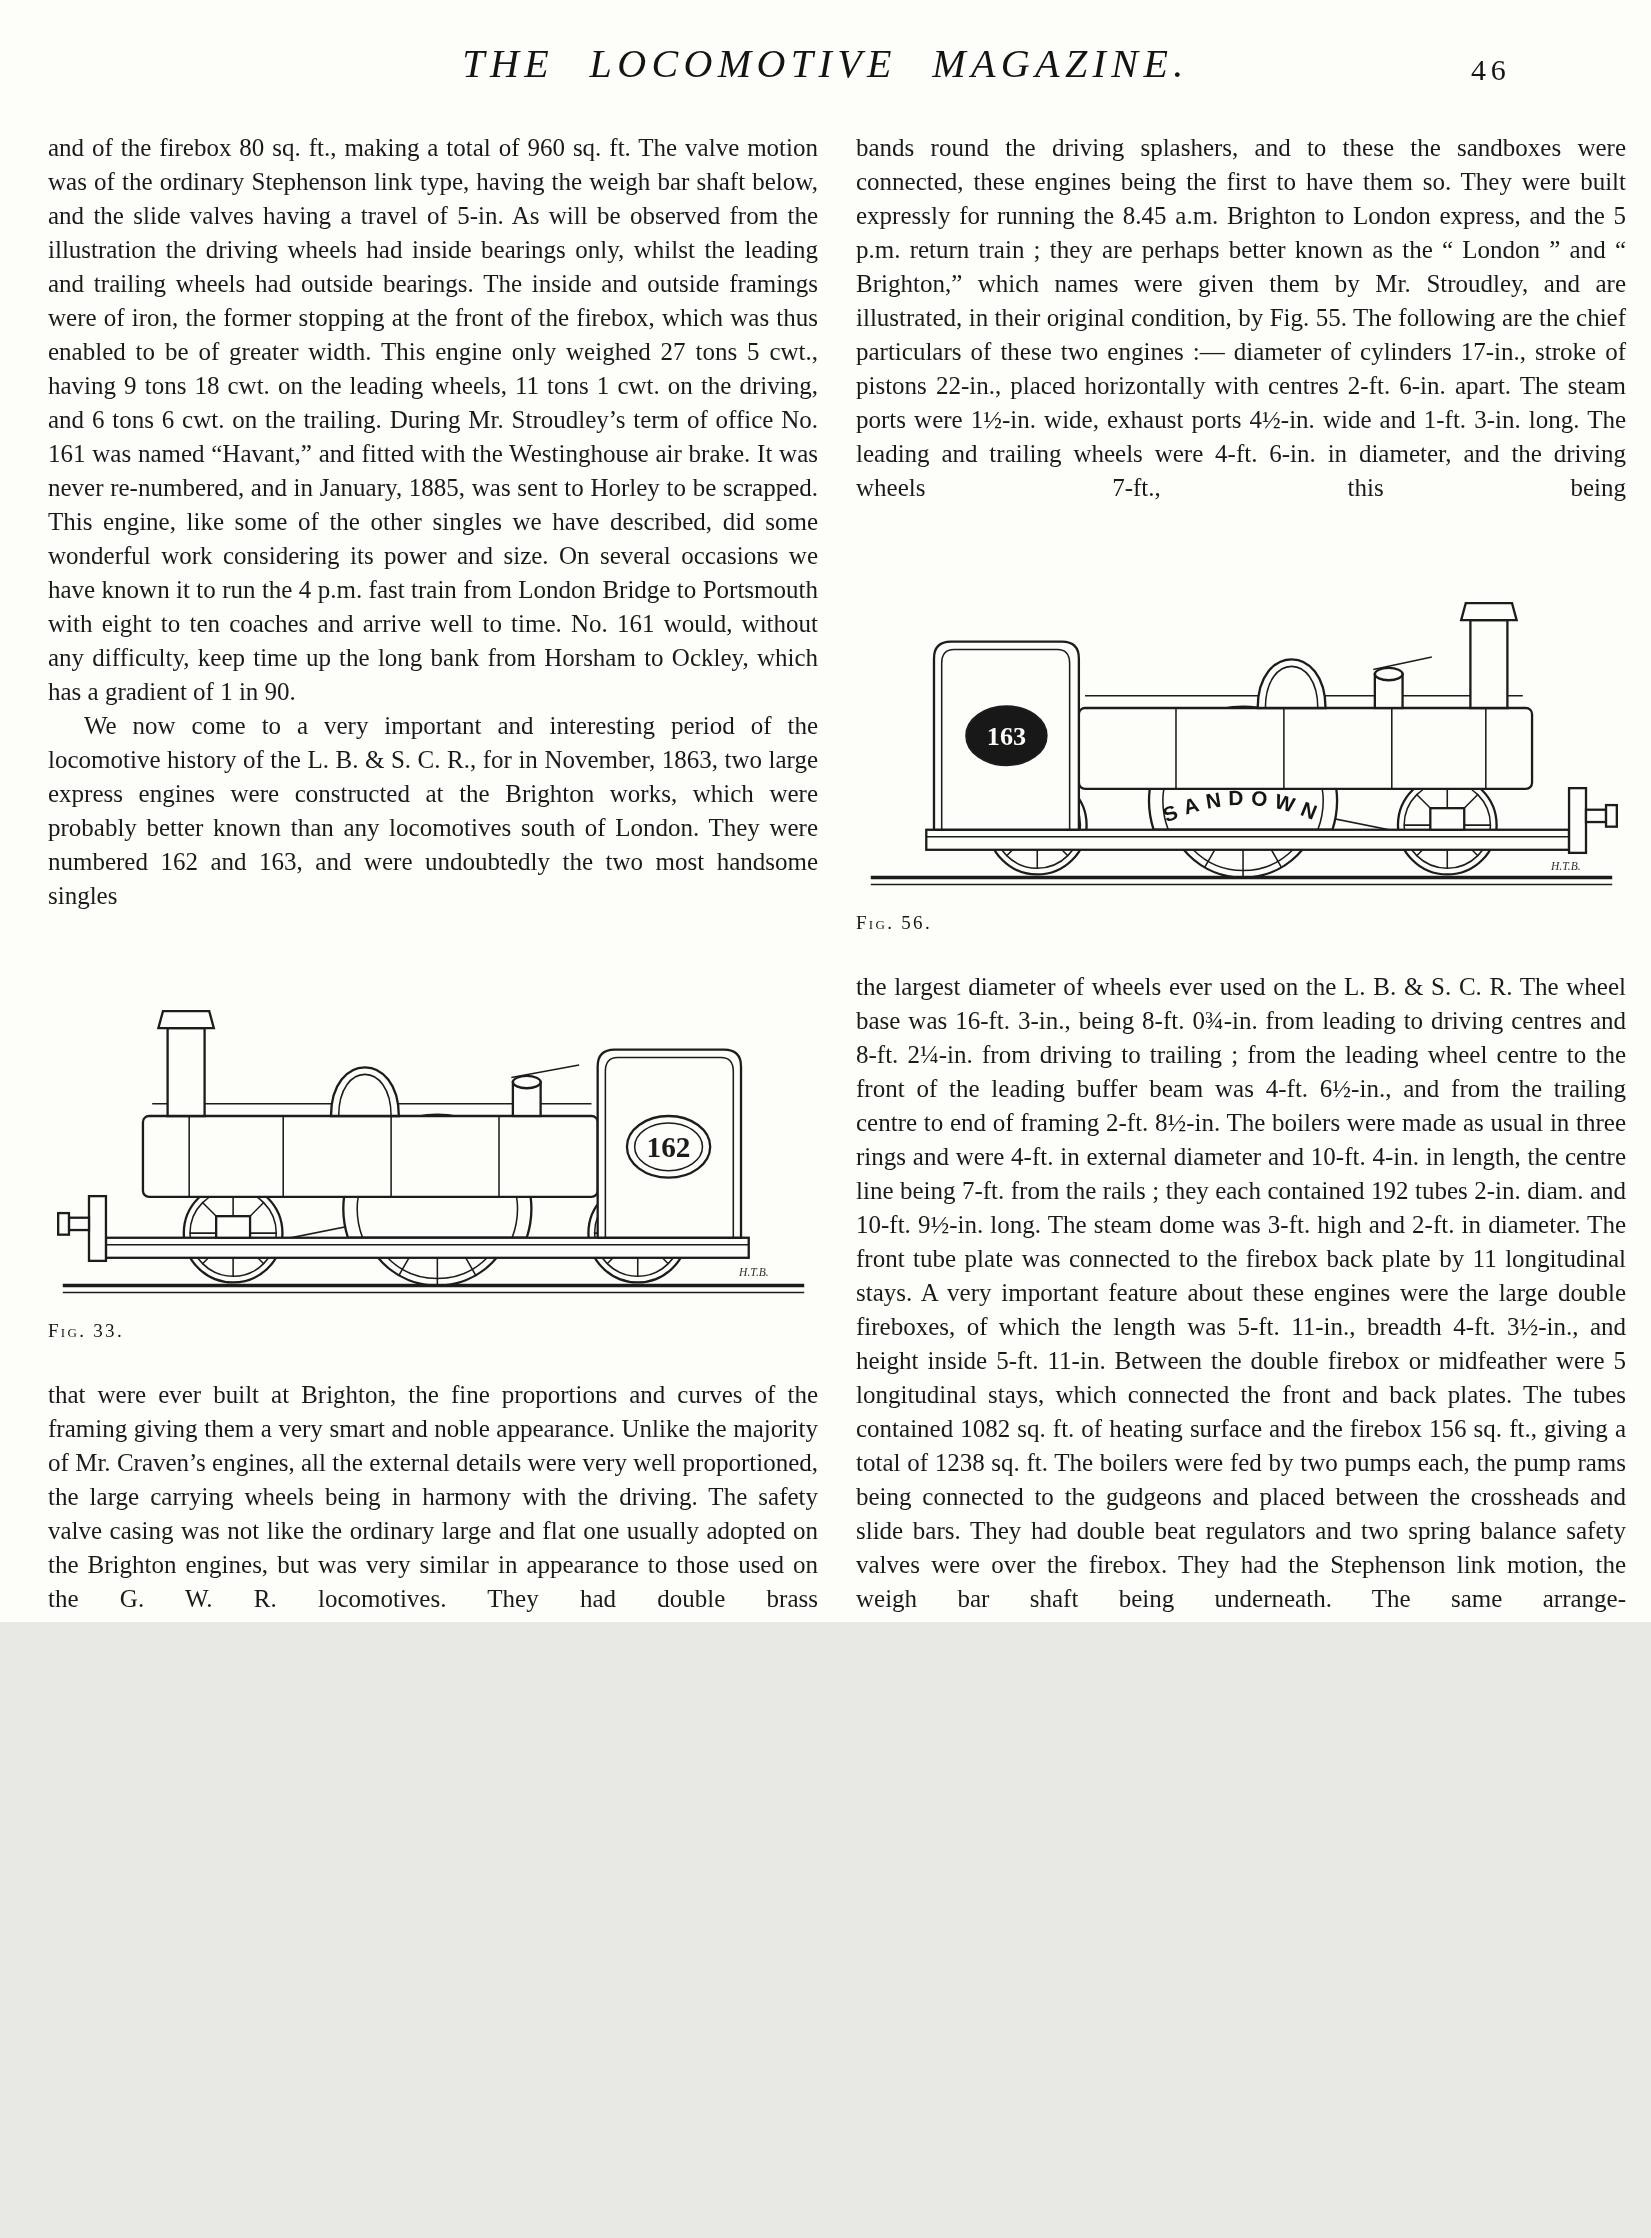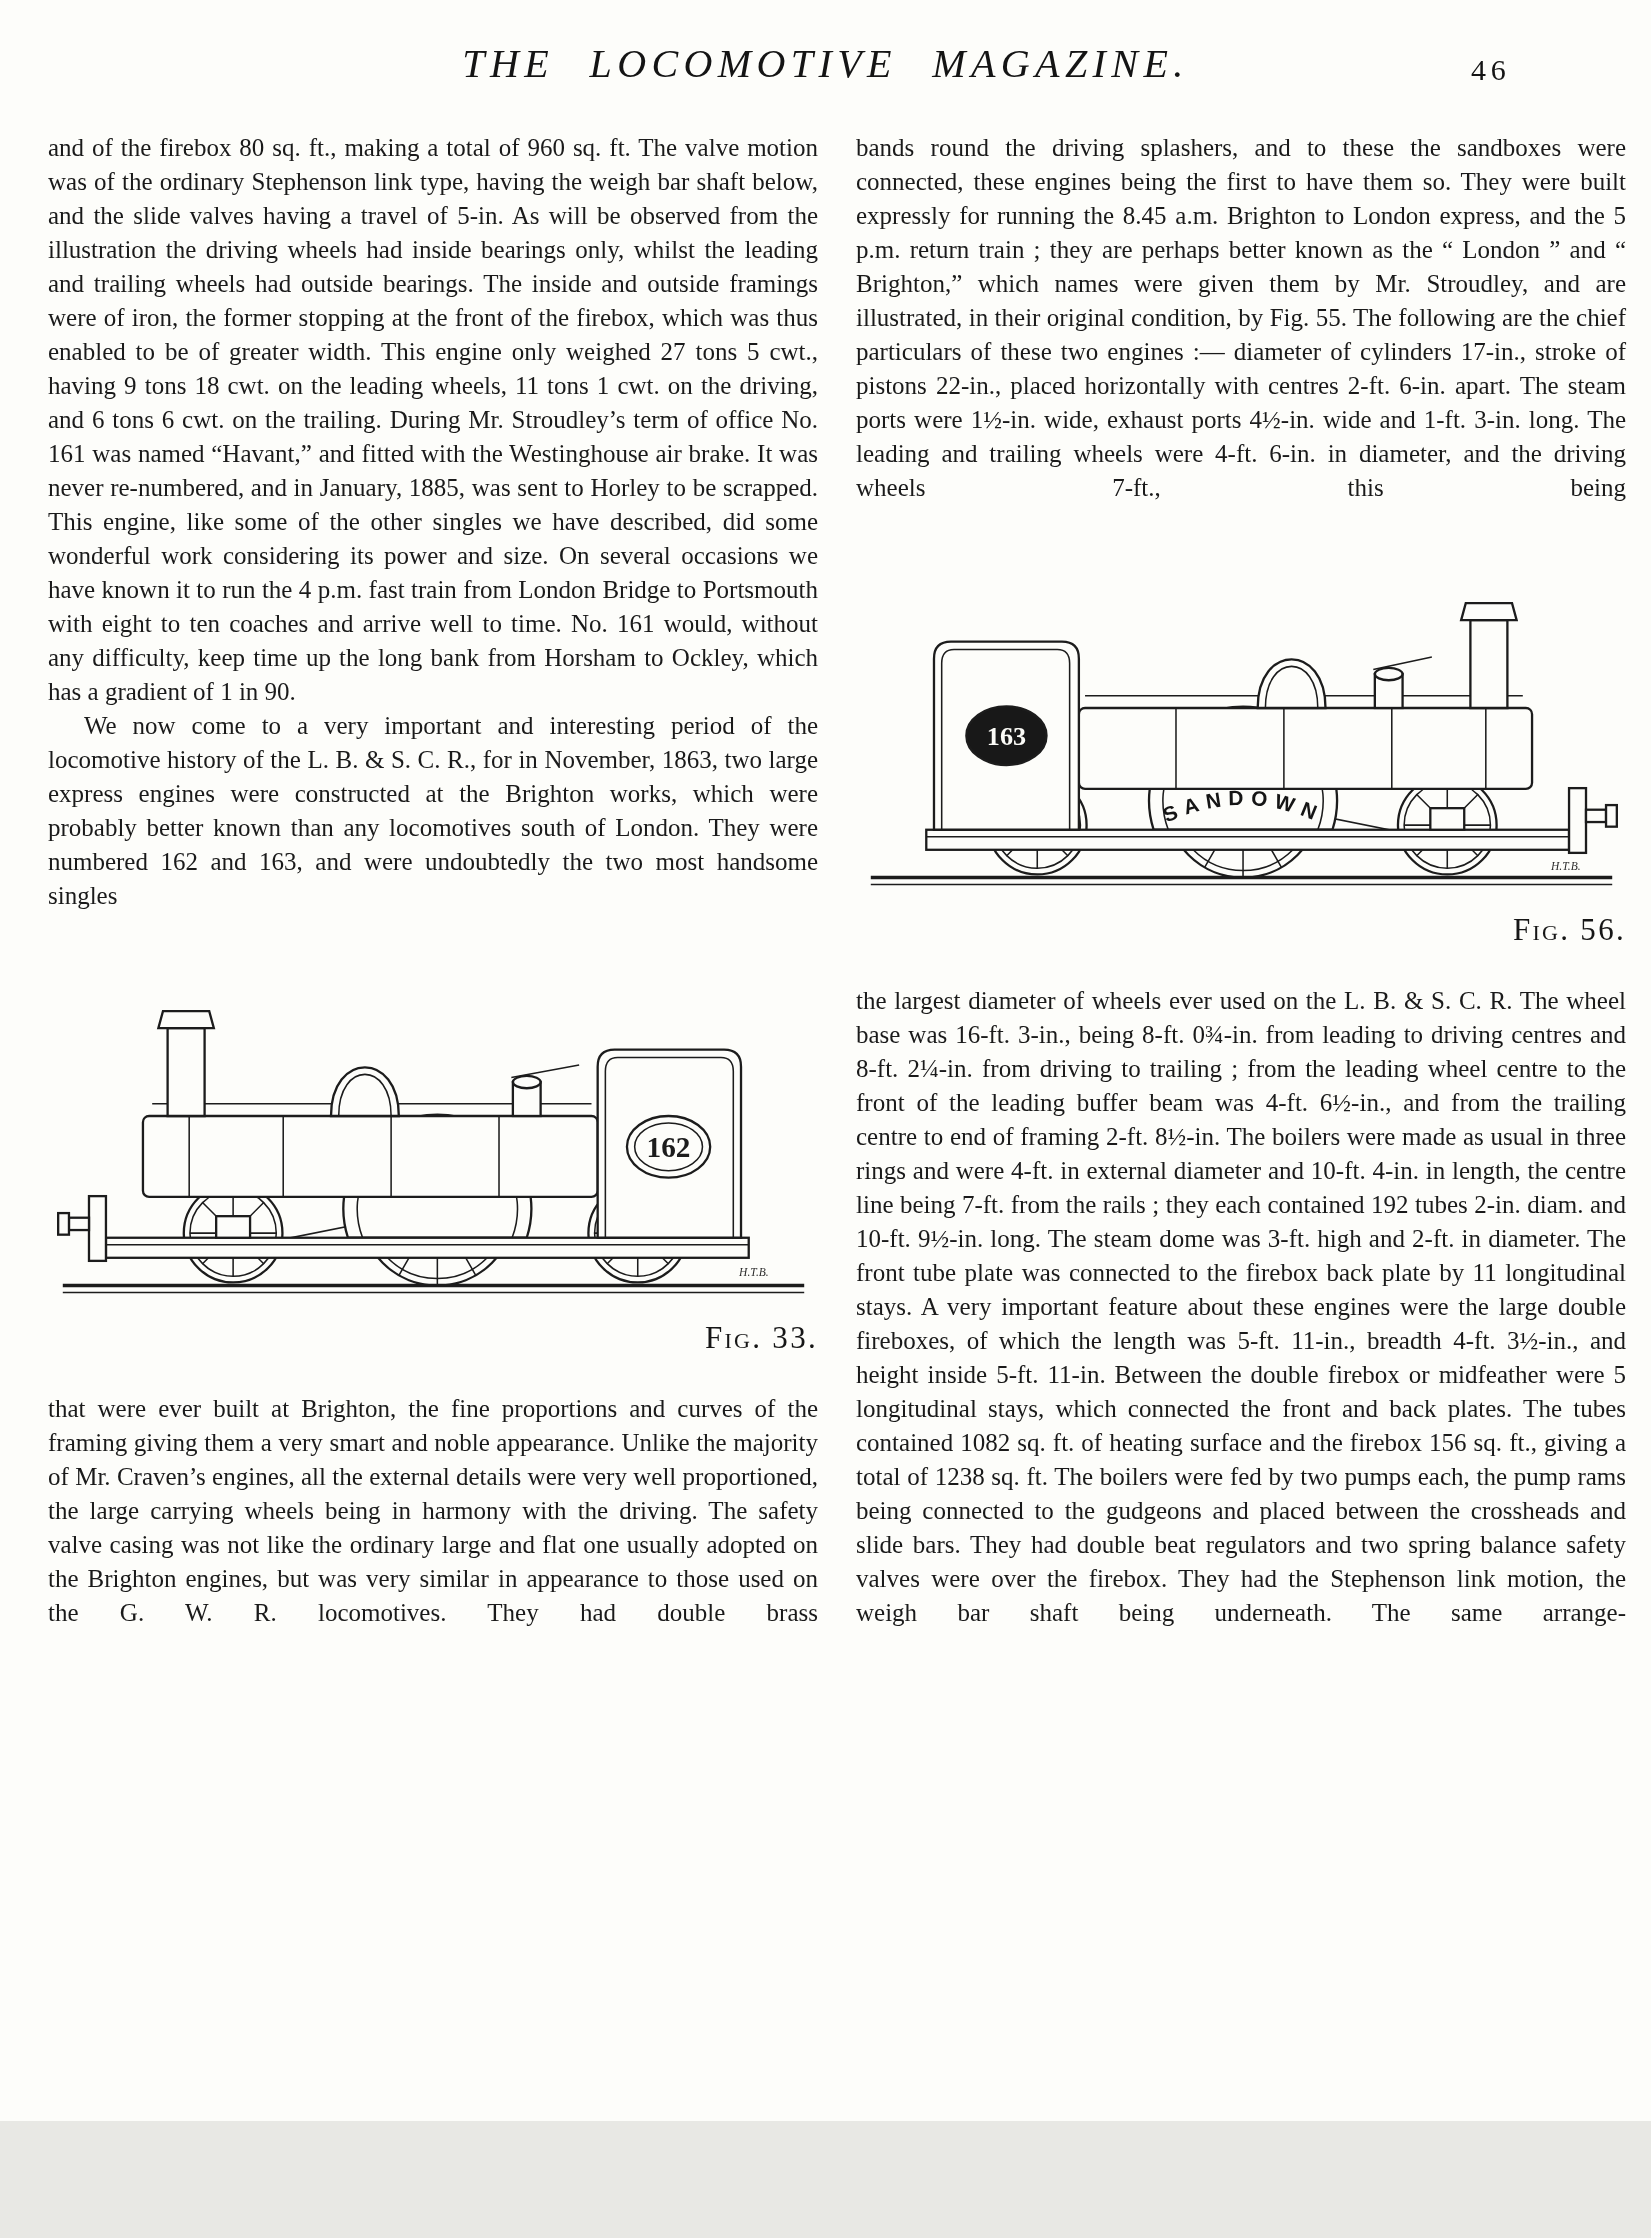--- a/index.html
+++ b/index.html
@@ -4,21 +4,21 @@
 <style>
   html, body {
     margin: 0;
     padding: 0;
     background: #e8e8e4;
     font-family: "Liberation Serif", serif;
   }
   .page {
     position: relative;
     width: 1651px;
-    height: 2121px;
+    height: 1622px;
     background: #fdfdfa;
     color: #191919;
     overflow: hidden;
   }
   
   .masthead {
     position: absolute;
     top: 40px;
     left: 0;
     width: 100%;
@@ -52,23 +52,23 @@
     margin: 0;
     color: #1a1a1a;
   }
   .body-par.cont { text-align-last: justify; }
   .indent { text-indent: 36px; }
   .after-fig { margin-top: 36px; }
   
   .figure-block { margin-top: 30px; margin-bottom: 4.7px; }
   .figure-block svg { display: block; margin: 0 auto; }
   .fig-caption {
-    text-align: right;
+    text-align: left;
     font-variant: small-caps;
-    font-size: 31px;
+    font-size: 19px;
     letter-spacing: 2.3px;
     margin: 11px 0 20px 0;
     color: #161616;
   }
   
   .ln   { stroke: #1c1c1c; stroke-width: 3; fill: none; }
   .ln2  { stroke: #1c1c1c; stroke-width: 2; fill: none; }
   .lnth { stroke: #1c1c1c; stroke-width: 4.5; fill: none; }
   .solid{ stroke: #1c1c1c; stroke-width: 3; fill: #fdfdfa; }
   .dark { stroke: #1c1c1c; stroke-width: 3; fill: #181818; }

